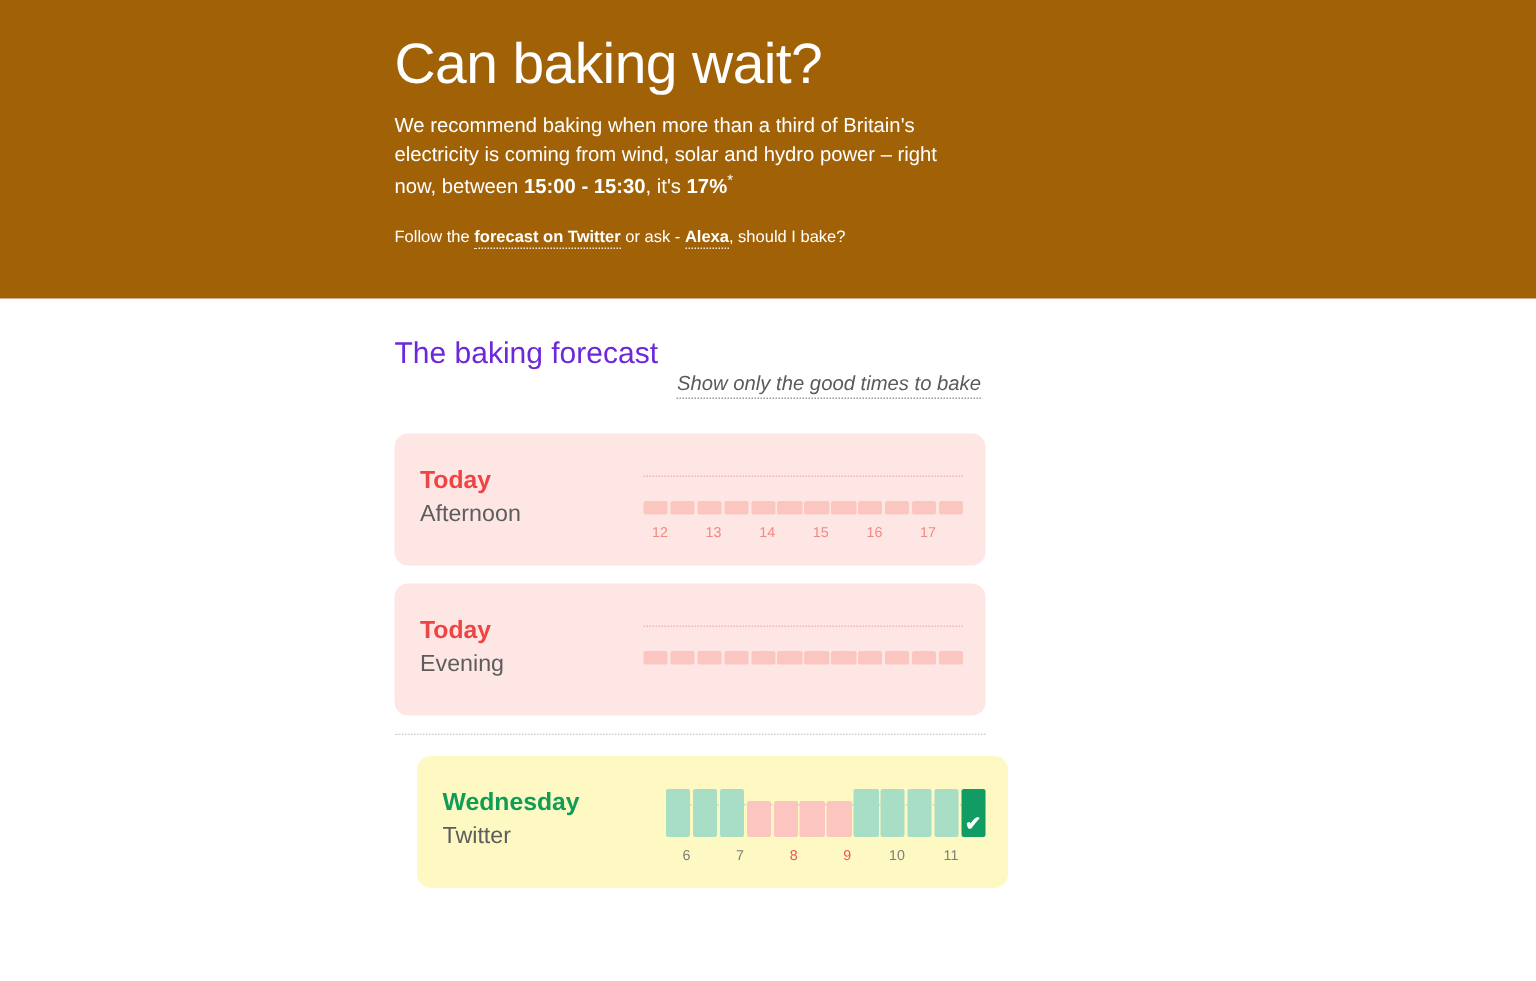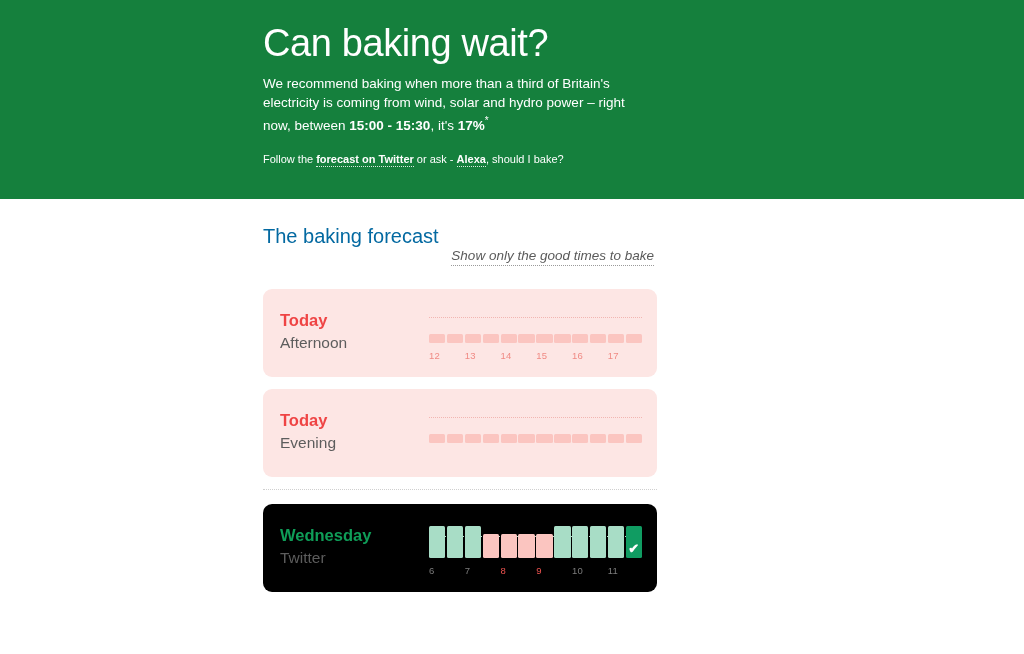--- a/index.html
+++ b/index.html
@@ -13,21 +13,21 @@
     position: relative;
     width: 1024px; height: 654px;
     background: #ffffff;
   }
 
   
   .hero {
     position: absolute;
     left: 0; top: 0;
     width: 1024px; height: 199px;
-    background: #15803d;
+    background: #a16207;
   }
   .hero-inner {
     position: absolute;
     left: 263px; top: 0;
     width: 420px;
   }
   .hero-title {
     color: #ffffff;
     font-size: 38px;
     font-weight: 400;
@@ -69,21 +69,21 @@
   }
   .star { font-size: 10px; vertical-align: super; }
 
   
   .main {
     position: absolute;
     left: 263px; top: 199px;
     width: 400px;
   }
   .section-title {
-    color: #0369a1;
+    color: #6d28d9;
     font-size: 20px;
     font-weight: 400;
     margin-top: 26px;
   }
   .section-sub {
     color: #6b6b6b;
     font-size: 13.5px;
     margin-top: 19px;
   }
   .section-sub b { color: #4a4a4a; font-weight: 700; }
@@ -107,21 +107,21 @@
   .card {
     position: relative;
     width: 394px;
     height: 88px;
     border-radius: 9px;
     margin-bottom: 12px;
     display: flex;
     align-items: center;
   }
   .card.bad  { background: #fde6e4; }
-  .card.good { background: #000000; }
+  .card.good { background: #fef9c3; margin-left: 15px; }
 
   .card-labels {
     position: absolute;
     left: 17px;
     top: 21px;
   }
   .card-day {
     font-size: 16.5px;
     font-weight: 700;
     line-height: 21px;
@@ -188,21 +188,21 @@
     bottom: 0;
     width: 213px;
     height: 14px;
     display: flex;
     gap: 1.5px;
   }
   .tick {
     flex: 1 1 0;
     font-size: 9.5px;
     line-height: 14px;
-    text-align: left;
+    text-align: right;
     letter-spacing: 0.1px;
   }
   .tick.pink { color: #f08a84; }
   .tick.red  { color: #ef5350; }
   .tick.gray { color: #7d7d7d; }
   .tick.blank { color: transparent; }
 
   .divider {
     width: 394px;
     height: 0;

